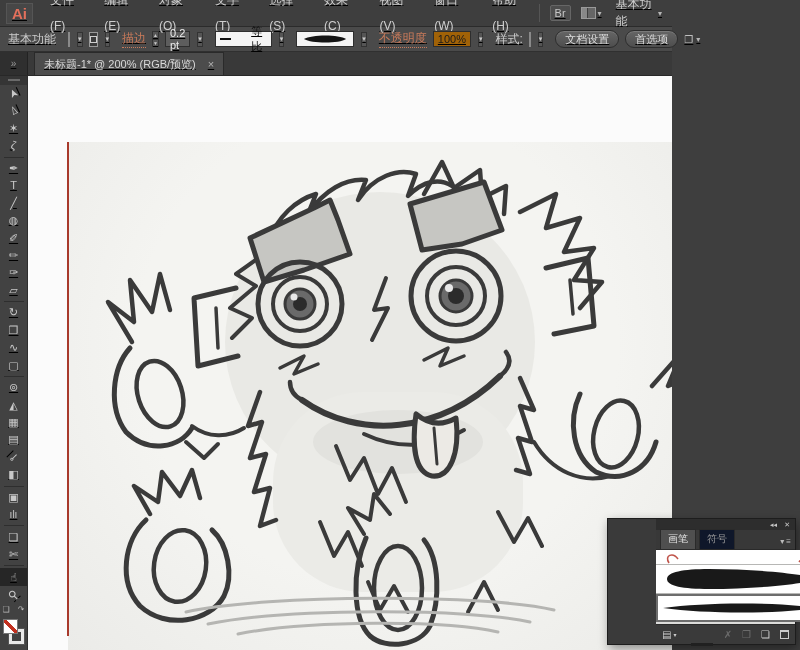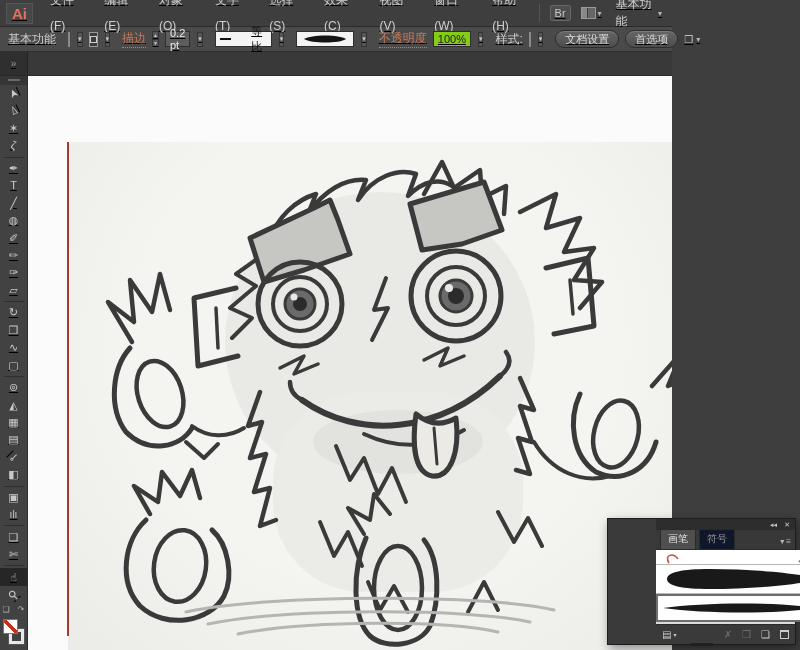--- a/index.html
+++ b/index.html
@@ -24,21 +24,21 @@
   .cb-link { font-size:12px; color:var(--accent,#c97a5a); border-bottom:1px dotted var(--accent,#c97a5a); white-space:nowrap; cursor:pointer; }
   .swatch { width:19px; height:15px; background:#fff; border:1px solid #8a8a8a; position:relative; }
   .swatch.none { background:linear-gradient(45deg,transparent 42%,#c23120 42%,#c23120 58%,transparent 58%),#fff; }
   .fill-ic { width:17px; height:15px; border:1px solid #9a9a9a; background:#3c3c3c; display:flex; align-items:center; justify-content:center; }
   .fill-ic i { width:7px; height:7px; border:1px solid #cfcfcf; display:block; }
   .dd { width:10px; height:15px; background:#555; border:1px solid #333; color:#c9c9c9; font-size:7px; display:flex; align-items:center; justify-content:center; margin-left:1px; }
   .stepper { display:flex; flex-direction:column; width:9px; height:16px; }
   .stepper span { flex:1; font-size:5px; color:#c9c9c9; background:#555; border:1px solid #333; display:flex; align-items:center; justify-content:center; }
   .field { height:16px; font-size:11px; display:flex; align-items:center; padding:0 4px; border:1px solid #2e2e2e; }
   .field.dark { background:#5d5d5d; color:#ececec; width:40px; }
-  .field.lite { background:#84cc16; color:#1c1c1c; width:40px; }
+  .field.lite { background:#a16207; color:#1c1c1c; width:40px; }
   .wbox { height:16px; background:#f4f4f4; border:1px solid #2e2e2e; display:flex; align-items:center; padding:0 4px; gap:20px; }
   .prof-line { width:16px; height:2px; background:#111; display:inline-block; }
   .wbox b { font-size:11px; color:#111; font-weight:normal; }
   .cbtn { height:18px; font-size:11px; color:#dedede; background:linear-gradient(#666,#4e4e4e); border:1px solid #2d2d2d; border-radius:9px; padding:0 9px; display:flex; align-items:center; box-shadow:inset 0 1px 0 #7a7a7a; white-space:nowrap; }
   .end-ic { font-size:10px; color:#c0c0c0; display:flex; gap:3px; align-items:center; }
 
   
   .tabrow { height:24px; background:#393939; border-bottom:1px solid #282828; display:flex; }
   .tb-corner { width:28px; background:#2f2f2f; color:#9a9a9a; font-size:10px; display:flex; align-items:center; justify-content:center; border-right:1px solid #222; }
   .doctab { margin-left:6px; background:#4c4c4c; border:1px solid #2a2a2a; border-bottom:none; color:#d8d8d8; font-size:11px; display:flex; align-items:center; padding:0 9px; gap:12px; }
@@ -165,20 +165,24 @@
     <button class="cbtn">文档设置</button>
     <button class="cbtn">首选项</button>
     <span class="end-ic">
         <span>❐</span>
         <span class="caret">▾</span>
       </span>
   </div>
 
   <div class="tabrow">
     <div class="tb-corner">»</div>
+    <div class="doctab">
+      <span>未标题-1* @ 200% (RGB/预览)</span>
+      <span class="x">×</span>
+    </div>
   </div>
 
   <div class="main">
 
     <aside class="toolbar">
       <div class="tb-grip">
           <i></i>
         </div>
       <div class="tool">
           <span class="t-g rA">➤</span>

